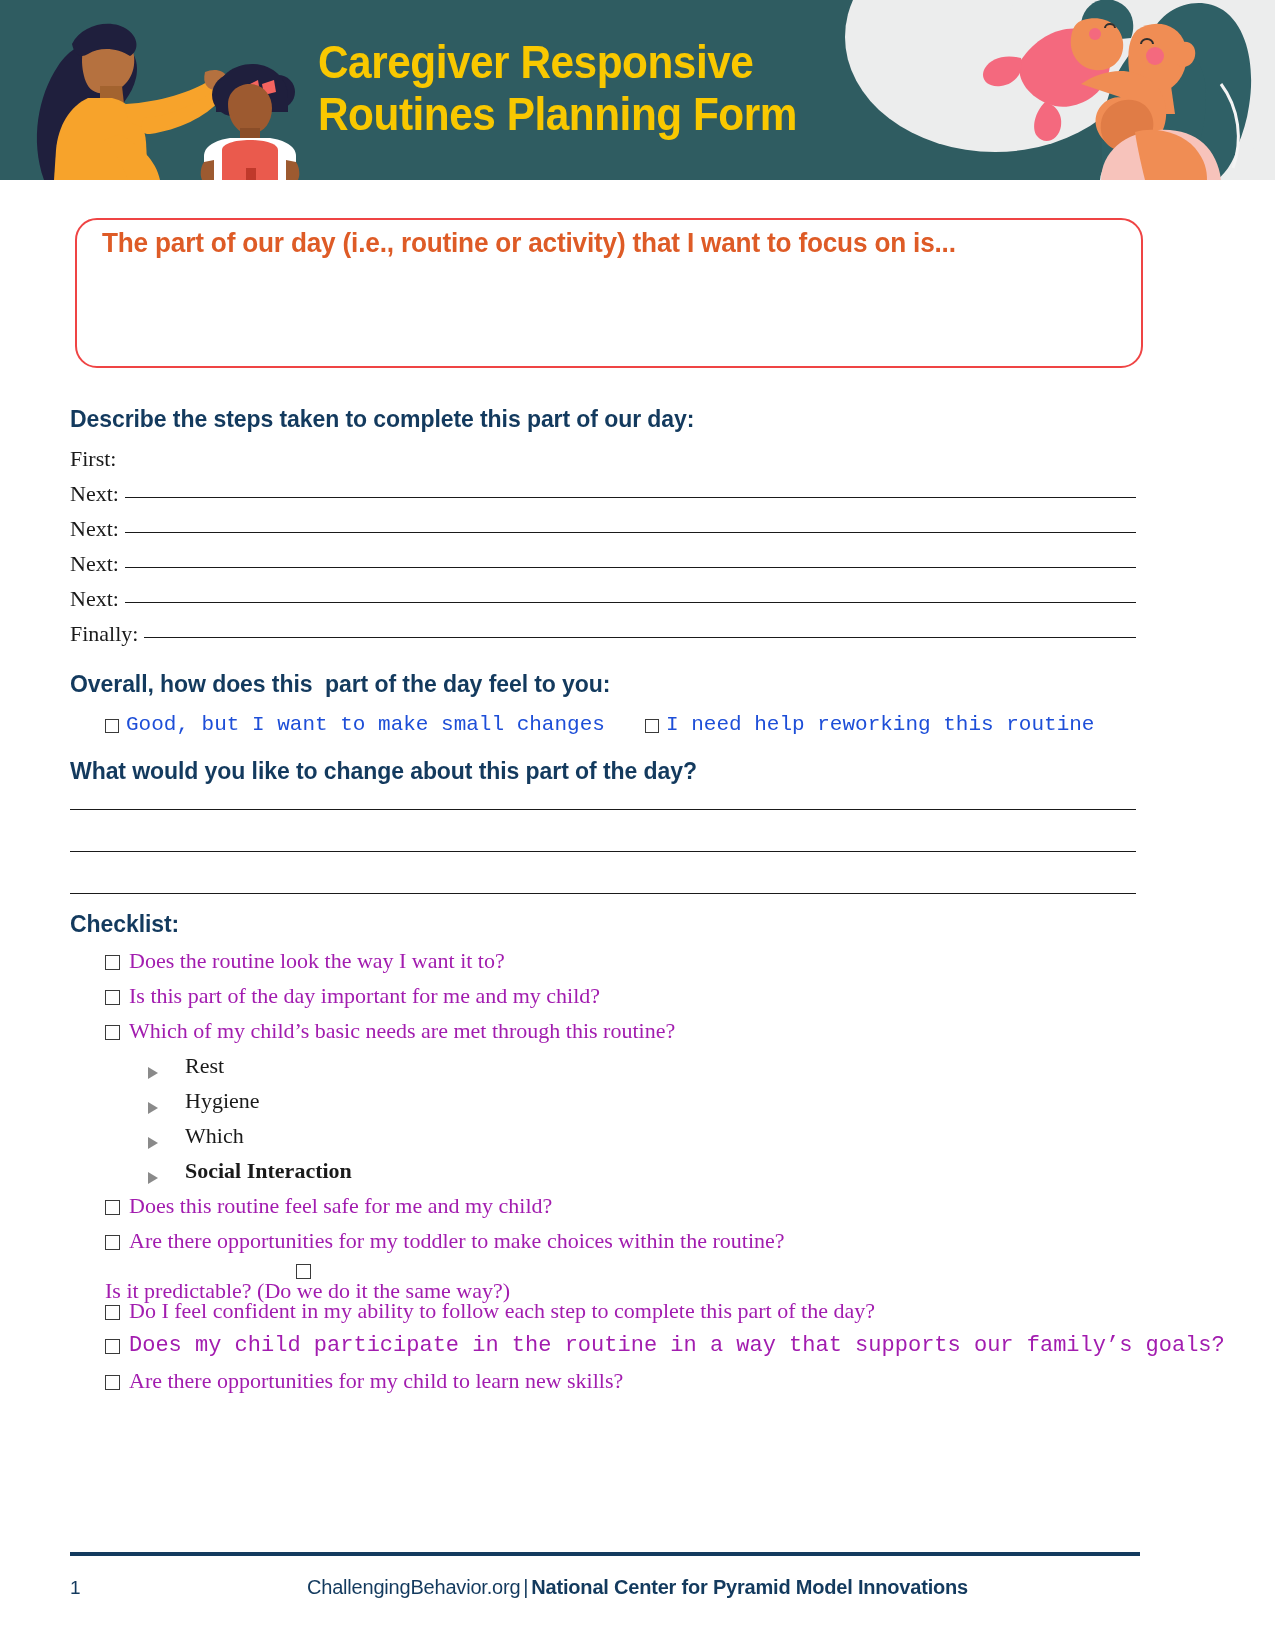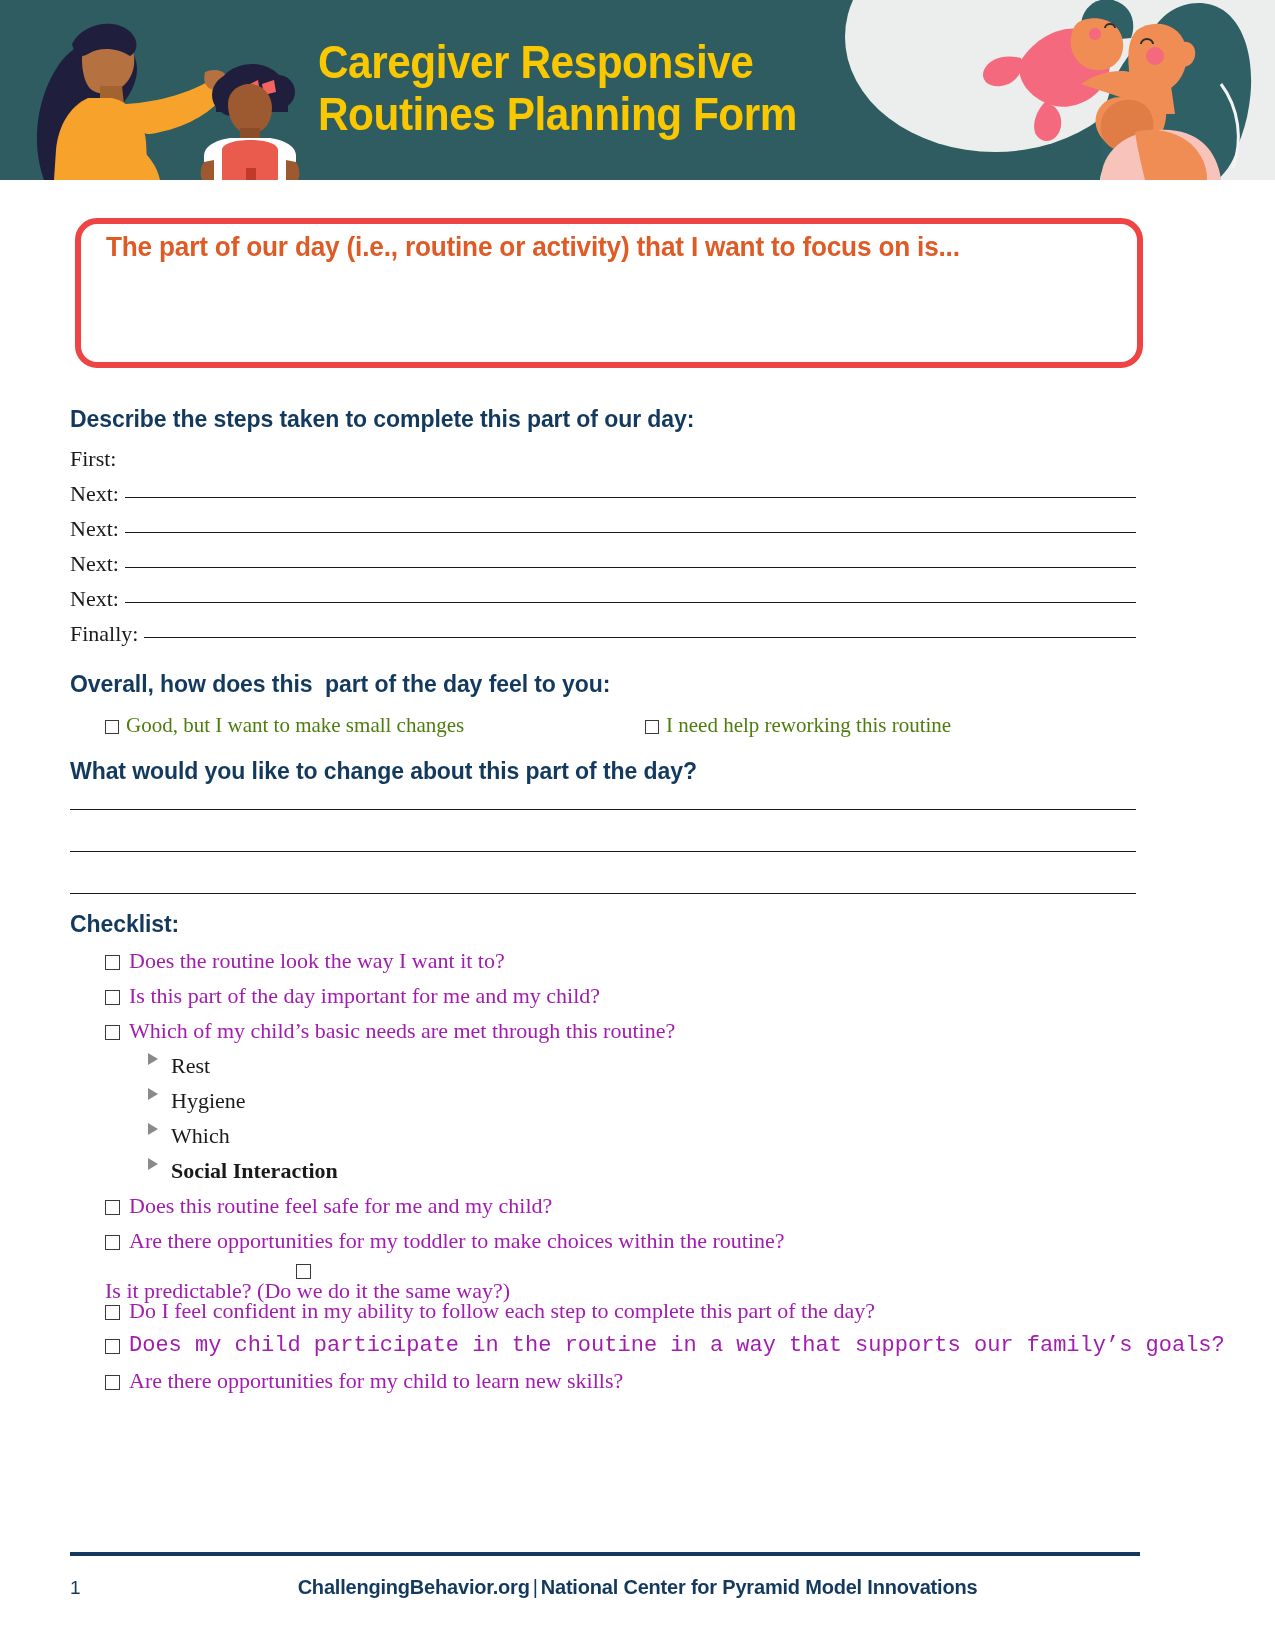--- a/index.html
+++ b/index.html
@@ -54,21 +54,21 @@
   .illo-left { position: absolute; left: 0; top: 0; width: 330px; height: 180px; }
   .illo-right { position: absolute; left: 955px; top: 0; width: 320px; height: 180px; }
 
   
   .prompt-box {
     position: absolute;
     left: 75px;
     top: 218px;
     width: 1068px;
     height: 150px;
-    border: 6px solid #ef4444;
+    border: 2px solid #ef4444;
     border-radius: 22px;
     box-sizing: border-box;
   }
   .prompt-text {
     position: absolute;
     left: 25px;
     top: 8px;
     color: #de5b26;
     font-family: "Liberation Sans", sans-serif;
     font-weight: bold;
@@ -121,23 +121,23 @@
     position: absolute;
     left: 70px;
     width: 1066px;
     border-bottom: 1.4px solid #1a1a1a;
     height: 0;
   }
 
   
   .opt {
     position: absolute;
-    font-family: Liberation Serif, serif;
+    font-family: Liberation Mono, monospace;
     font-size: 21px;
-    color: #4d7c0f;
+    color: #1d4ed8;
     white-space: nowrap;
     display: flex;
     align-items: center;
   }
   .cbox {
     display: inline-block;
     width: 14px;
     height: 14px;
     border: 1.6px solid #3a3a3a;
     margin-right: 7px;
@@ -161,21 +161,22 @@
   .chk-item .cbox { width: 15px; height: 15px; margin-right: 9px; }
 
   .sub-item {
     position: absolute;
     left: 148px;
     font-family: "Liberation Serif", serif;
     font-size: 22px;
     color: #1a1a1a;
     white-space: nowrap;
     display: flex;
-    align-items: flex-start;
+    align-items: flex-end;
+    gap: 14px;
   }
   .tri {
     display: inline-block;
     width: 0; height: 0;
     border-left: 10px solid #8a8a8a;
     border-top: 6.5px solid transparent;
     border-bottom: 6.5px solid transparent;
     margin-right: 13px;
     flex: 0 0 auto;
   }
@@ -202,21 +203,21 @@
     left: 0;
     top: 1576px;
     width: 1275px;
     text-align: center;
     color: #133a5e;
     font-family: "Liberation Sans", sans-serif;
     font-size: 20px;
     letter-spacing: -0.2px;
     white-space: nowrap;
   }
-  .footer-credit .site { font-weight: bold; }
+  .footer-credit .site { font-weight: normal; }
   .footer-credit .sep  { font-weight: normal; padding: 0 3px; }
   .footer-credit .org  { font-weight: bold; }
 </style>
 </head>
 <body>
 
 <div class="header">
 
   <div class="hdr-cloud c1"></div>
   <div class="hdr-cloud c2"></div>

